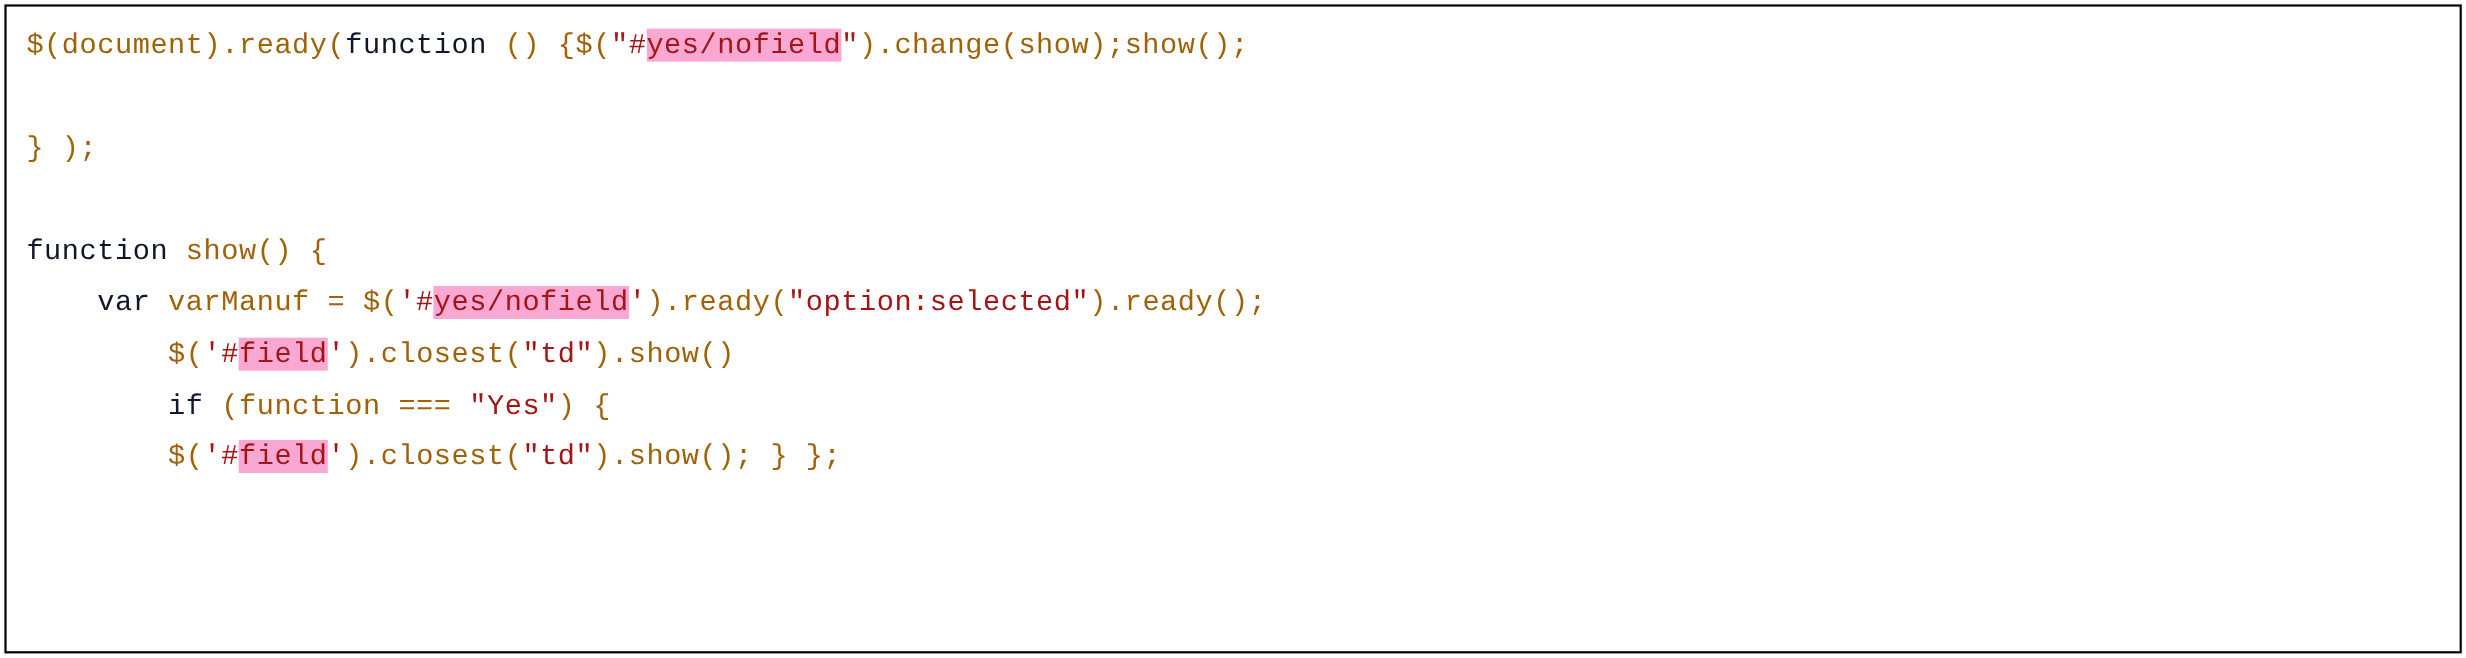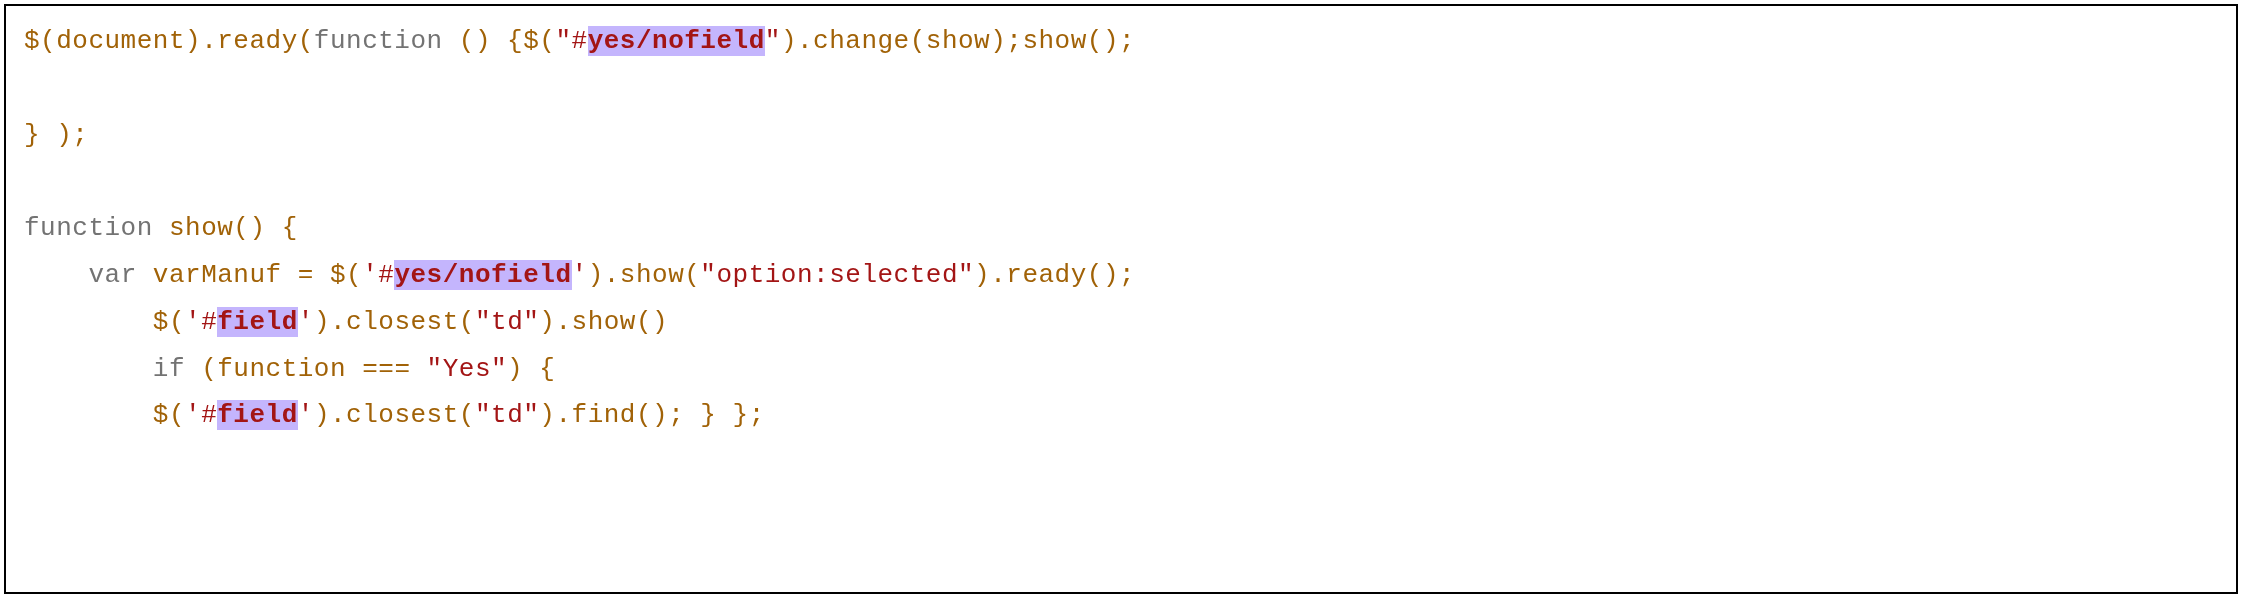--- a/index.html
+++ b/index.html
@@ -18,31 +18,31 @@
     overflow: hidden;
   }
   pre {
     margin: 0;
     font-family: "Segoe UI", "Consolas", "Courier New", monospace;
     font-size: 26px;
     line-height: 1.8;
     white-space: pre;
     letter-spacing: 0.5px;
   }
-  .kw { color: #737373; }       
+  .kw { color: #0f172a; }       
   .str { color: #a31515; }      
   .plain { color: #a16207; }
-  .hl { background: #c4b5fd; font-weight: bold; }  
+  .hl { background: #f9a8d4; }  
 </style>
 </head>
 <body>
 
 <div class="code-container">
 <pre><span class="plain">$(document).ready(</span><span class="kw">function</span><span class="plain"> () {$(</span><span class="str">"#</span><span class="str hl">yes/nofield</span><span class="str">"</span><span class="plain">).change(show);show();</span>
 
 <span class="plain">} );</span>
 
 <span class="kw">function</span><span class="plain"> show() {</span>
-<span class="plain">    </span><span class="kw">var</span><span class="plain"> varManuf = $(</span><span class="str">'#</span><span class="str hl">yes/nofield</span><span class="str">'</span><span class="plain">).show(</span><span class="str">"option:selected"</span><span class="plain">).ready();</span>
+<span class="plain">    </span><span class="kw">var</span><span class="plain"> varManuf = $(</span><span class="str">'#</span><span class="str hl">yes/nofield</span><span class="str">'</span><span class="plain">).ready(</span><span class="str">"option:selected"</span><span class="plain">).ready();</span>
 <span class="plain">        </span><span class="plain">$(</span><span class="str">'#</span><span class="str hl">field</span><span class="str">'</span><span class="plain">).closest(</span><span class="str">"td"</span><span class="plain">).show()</span>
 <span class="plain">        </span><span class="kw">if</span><span class="plain"> (function === </span><span class="str">"Yes"</span><span class="plain">) {</span>
-<span class="plain">        </span><span class="plain">$(</span><span class="str">'#</span><span class="str hl">field</span><span class="str">'</span><span class="plain">).closest(</span><span class="str">"td"</span><span class="plain">).find(); } };</span></pre>
+<span class="plain">        </span><span class="plain">$(</span><span class="str">'#</span><span class="str hl">field</span><span class="str">'</span><span class="plain">).closest(</span><span class="str">"td"</span><span class="plain">).show(); } };</span></pre>
 </div>
 
 </body></html>

